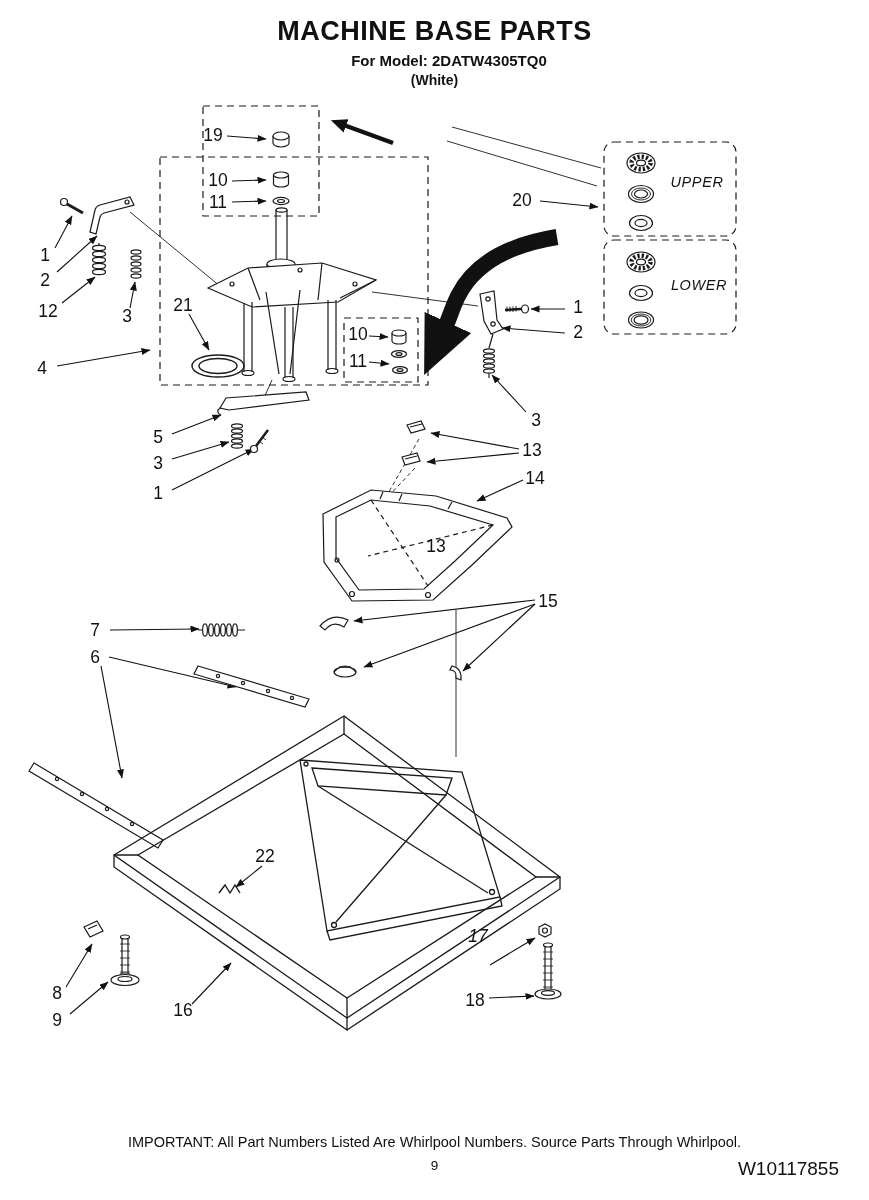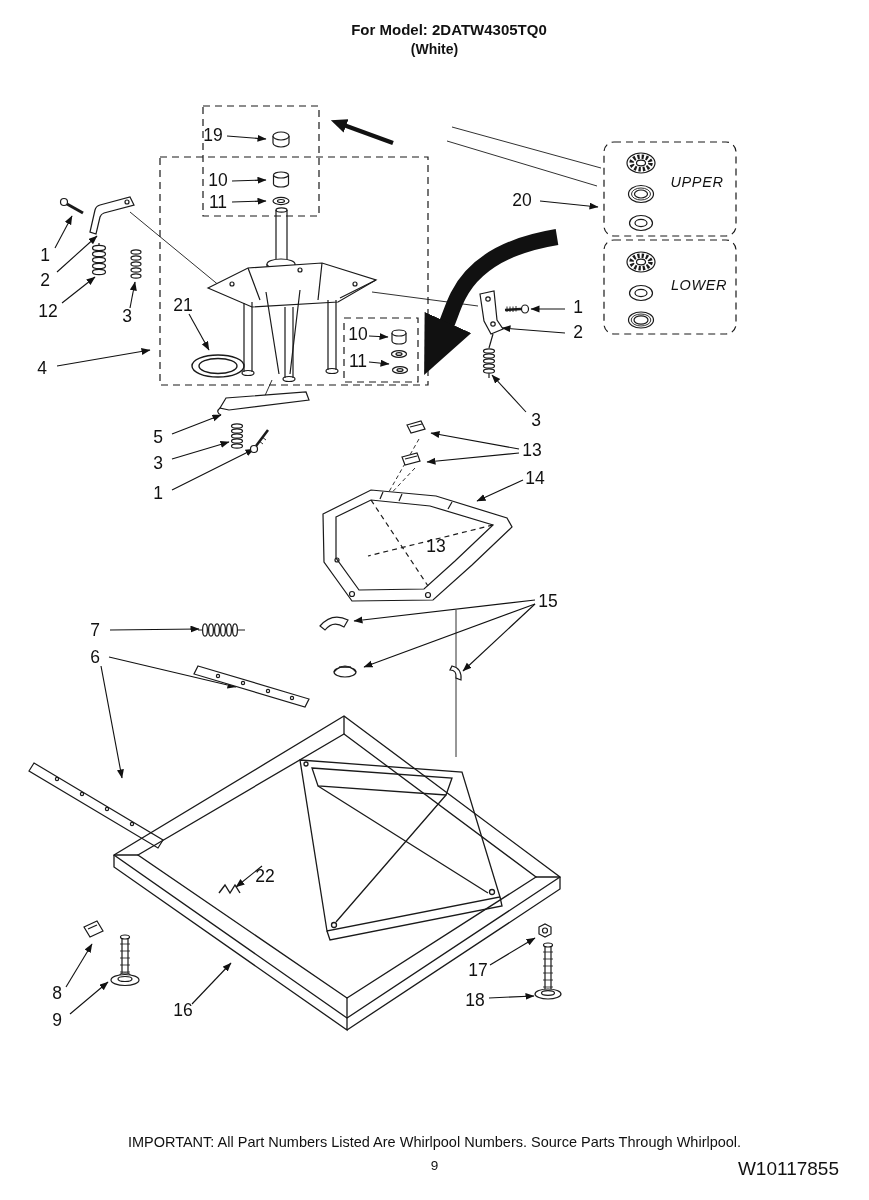--- a/index.html
+++ b/index.html
@@ -25,20 +25,21 @@
   .footer-note { position:absolute; top:1134px; left:0; width:100%; text-align:center; font-size:14.5px; }
   .pageno { position:absolute; top:1158px; left:0; width:100%; text-align:center; font-size:13.5px; }
   .docno { position:absolute; top:1158px; right:30px; font-size:19px; }
 </style>
 </head>
 <body>
 
 <div class="page">
 
   <header class="titleblock">
+    <h1>MACHINE BASE PARTS</h1>
     <div class="model-line">For Model: 2DATW4305TQ0</div>
     <div class="color-line">(White)</div>
   </header>
 
   <svg class="art" width="869" height="1200" viewBox="0 0 869 1200">
     <defs>
       <marker id="ah" markerWidth="10" markerHeight="8" refX="8.5" refY="3.5" orient="auto" markerUnits="userSpaceOnUse">
         <path d="M0,0 L9,3.5 L0,7 Z" fill="#111"></path>
       </marker>
       <marker id="bigah" markerWidth="3.6" markerHeight="3.2" refX="1.2" refY="1.6" orient="auto">
@@ -322,25 +323,25 @@
       <span class="callout" style="left: 536px; top: 421px;">3</span>
       <span class="callout" style="left: 158px; top: 438px;">5</span>
       <span class="callout" style="left: 158px; top: 464px;">3</span>
       <span class="callout" style="left: 158px; top: 494px;">1</span>
       <span class="callout" style="left: 532px; top: 451px;">13</span>
       <span class="callout" style="left: 535px; top: 479px;">14</span>
       <span class="callout" style="left: 436px; top: 547px;">13</span>
       <span class="callout" style="left: 548px; top: 602px;">15</span>
       <span class="callout" style="left: 95px; top: 631px;">7</span>
       <span class="callout" style="left: 95px; top: 658px;">6</span>
-      <span class="callout" style="left: 265px; top: 857px; margin-top: 20px;">22</span>
+      <span class="callout" style="left: 265px; top: 857px;">22</span>
       <span class="callout" style="left: 57px; top: 994px;">8</span>
       <span class="callout" style="left: 57px; top: 1021px;">9</span>
       <span class="callout" style="left: 183px; top: 1011px;">16</span>
-      <span class="callout" style="left: 478px; top: 971px;">17</span>
+      <span class="callout" style="left: 478px; top: 937px; font-style: italic;">17</span>
       <span class="callout" style="left: 475px; top: 1001px;">18</span>
     </div>
 
   <span class="diagram-label" style="left:697px; top:182px;">UPPER</span>
   <span class="diagram-label" style="left:699px; top:285px;">LOWER</span>
 
   <footer>
     <div class="footer-note">IMPORTANT: All Part Numbers Listed Are Whirlpool Numbers. Source Parts Through Whirlpool.</div>
     <span class="pageno">9</span>
     <span class="docno">W10117855</span>

